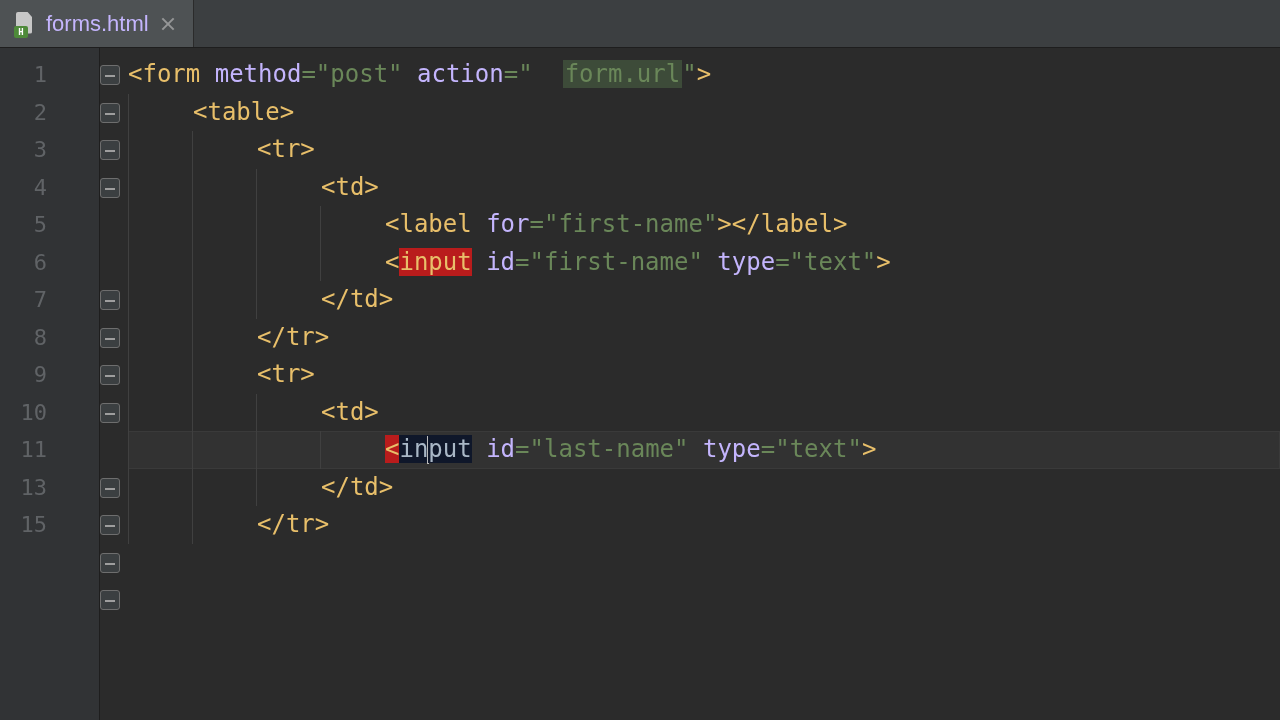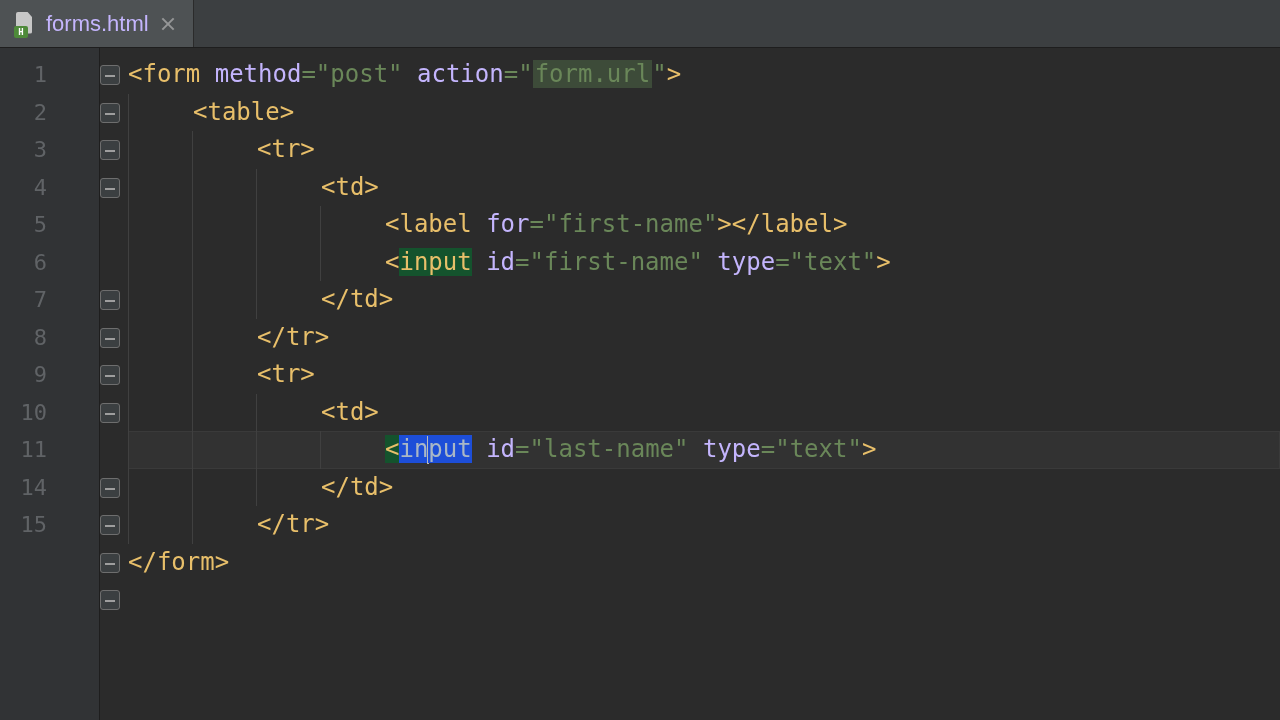--- a/index.html
+++ b/index.html
@@ -35,25 +35,25 @@
   .line { height:37.5px; line-height:37.5px; white-space:pre; }
   .line.current { background:#323232; box-shadow:inset 0 0 0 1px #3a3a3a; }
   .indent-guide { display:inline-block; width:0; border-left:1px solid #404040; height:37.5px; vertical-align:top; }
   .sp { display:inline-block; }
 
   
   .tag   { color:#e8bf6a; }
   .attr  { color:#c4b5fd; }
   .str   { color:#6a8759; }
   .punct { color:#e8bf6a; }
-  .sel   { background:#1d4ed8; color:#a9b7c6; }        
-  .hl    { background:#14532d; }                        
+  .sel   { background:#0f172a; color:#a9b7c6; }        
+  .hl    { background:#b91c1c; }                        
   .caret { display:inline-block; width:2px; height:28px; background:#bbbbbb; vertical-align:middle; margin-left:-1px; margin-right:-1px; }
 
-  .urlbox{ background:#3d4b39; padding:0 2px;}
+  .urlbox{ background:#3d4b39; padding:0 2px;margin-left:30px;}
 </style>
 </head>
 <body>
 
 <div class="tabbar">
   <div class="tab active">
     <span class="file-icon"></span>
     <span>forms.html</span>
     <span class="close-x"></span>
   </div>
@@ -66,21 +66,21 @@
       <div class="ln">2</div>
       <div class="ln">3</div>
       <div class="ln">4</div>
       <div class="ln">5</div>
       <div class="ln">6</div>
       <div class="ln">7</div>
       <div class="ln">8</div>
       <div class="ln">9</div>
       <div class="ln">10</div>
       <div class="ln">11</div>
-      <div class="ln">14</div>
+      <div class="ln">13</div>
       <div class="ln">15</div>
     </div>
 
   <div class="foldcol" id="foldcol">
       <div class="fold" style="left: 0px; top: 9px;"></div>
       <div class="fold" style="left: 0px; top: 46.5px;"></div>
       <div class="fold" style="left: 0px; top: 84px;"></div>
       <div class="fold" style="left: 0px; top: 121.5px;"></div>
       <div class="fold" style="left: 0px; top: 234px;"></div>
       <div class="fold" style="left: 0px; top: 271.5px;"></div>
@@ -114,16 +114,15 @@
 
     <div class="line"><span class="indent-guide"></span><span class="sp" style="width:63px"></span><span class="indent-guide"></span><span class="sp" style="width:63px"></span><span class="indent-guide"></span><span class="sp" style="width:64px"></span><span class="punct">&lt;</span><span class="tag">td</span><span class="punct">&gt;</span></div>
 
     <div class="line current"><span class="indent-guide"></span><span class="sp" style="width:63px"></span><span class="indent-guide"></span><span class="sp" style="width:63px"></span><span class="indent-guide"></span><span class="sp" style="width:63px"></span><span class="indent-guide"></span><span class="sp" style="width:64px"></span><span class="punct hl">&lt;</span><span class="tag sel">in</span><span class="caret"></span><span class="tag sel">put</span> <span class="attr">id</span><span class="str">=</span><span class="str">"last-name"</span> <span class="attr">type</span><span class="str">=</span><span class="str">"text"</span><span class="punct">&gt;</span></div>
 
     <div class="line"><span class="indent-guide"></span><span class="sp" style="width:63px"></span><span class="indent-guide"></span><span class="sp" style="width:63px"></span><span class="indent-guide"></span><span class="sp" style="width:64px"></span><span class="punct">&lt;/</span><span class="tag">td</span><span class="punct">&gt;</span></div>
 
     <div class="line"><span class="indent-guide"></span><span class="sp" style="width:63px"></span><span class="indent-guide"></span><span class="sp" style="width:64px"></span><span class="punct">&lt;/</span><span class="tag">tr</span><span class="punct">&gt;</span></div>
 
 
-    <div class="line"><span class="punct">&lt;/</span><span class="tag">form</span><span class="punct">&gt;</span></div>
 
   </div>
 </div>
 
 </body></html>

